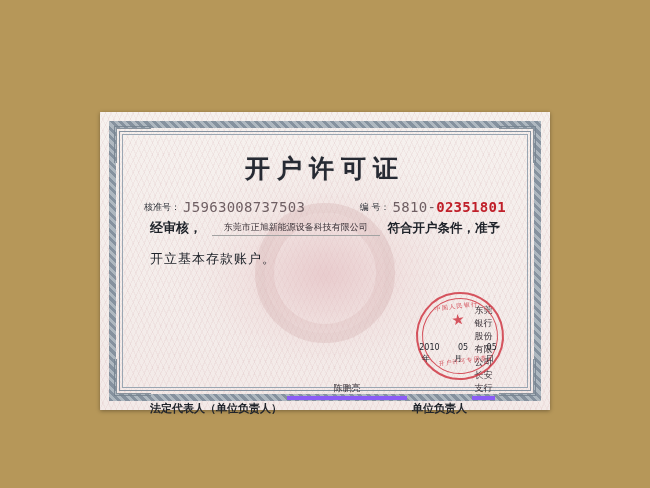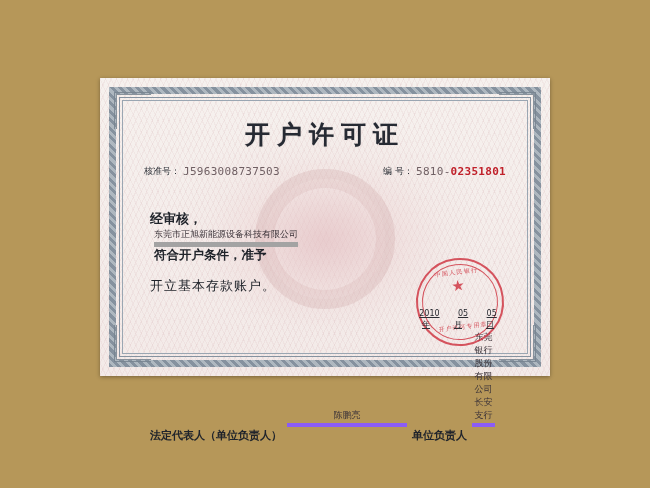--- a/index.html
+++ b/index.html
@@ -11,21 +11,21 @@
     height: 488px;
     background: #b69759;
     font-family: "Liberation Sans", sans-serif;
     overflow: hidden;
   }
 
   
   #certificate {
     position: absolute;
     left: 100px;
-    top: 78px;
+    top: 112px;
     width: 450px;
     height: 298px;
     background: #f3ece9;
     box-shadow: 0 1px 4px rgba(0,0,0,0.35);
   }
 
   
   #paper-tint {
     position: absolute;
     inset: 0;
@@ -97,45 +97,44 @@
   }
 
   #row-numbers {
     margin-top: 14px;
     padding: 0 14px;
     justify-content: space-between;
   }
   .num-group { display: flex; align-items: center; }
   .num-label { font-size: 9px; color: #2b2f36; margin-right: 3px; }
   .num-value {
-    font-size: 11px;
+    font-size: 14px;
     color: #6f5f63;
     font-family: "DejaVu Sans Mono", monospace;
     letter-spacing: 0.3px;
   }
   .num-value.red { color: #c0202a; font-weight: bold; }
 
   #row-main1 {
-    margin-top: 32px;
+    margin-top: 4px;
     padding: 0 20px;
     font-size: 12px;
-    align-items: flex-start;
-    flex-direction: column;
+    align-items: center;
   }
   .lead {
     font-size: 13px;
     font-weight: bold;
     color: #20242b;
     font-family: "DejaVu Serif", "Liberation Serif", serif;
     margin-right: 6px;
     white-space: nowrap;
   }
   .fill-underline {
     flex: 1;
-    border-bottom: 5px solid #a3a3a3;
+    border-bottom: 1px solid #a3a3a3;
     text-align: center;
     font-size: 9px;
     color: #3a3238;
     padding-bottom: 1px;
     margin: 0 4px;
   }
   .tail {
     font-size: 12.5px;
     font-weight: bold;
     color: #20242b;
@@ -238,21 +237,20 @@
   
   #date-block {
     position: absolute;
     right: 44px;
     bottom: 46px;
     width: 96px;
     text-align: right;
     color: #2d2f36;
     font-size: 7.5px;
     font-family: "DejaVu Sans", "Liberation Sans", sans-serif;
-    text-decoration: underline;
   }
   #date-values {
     display: flex;
     justify-content: space-around;
     color: #1f2229;
     font-size: 8px;
   }
   #date-units {
     display: flex;
     justify-content: space-around;

